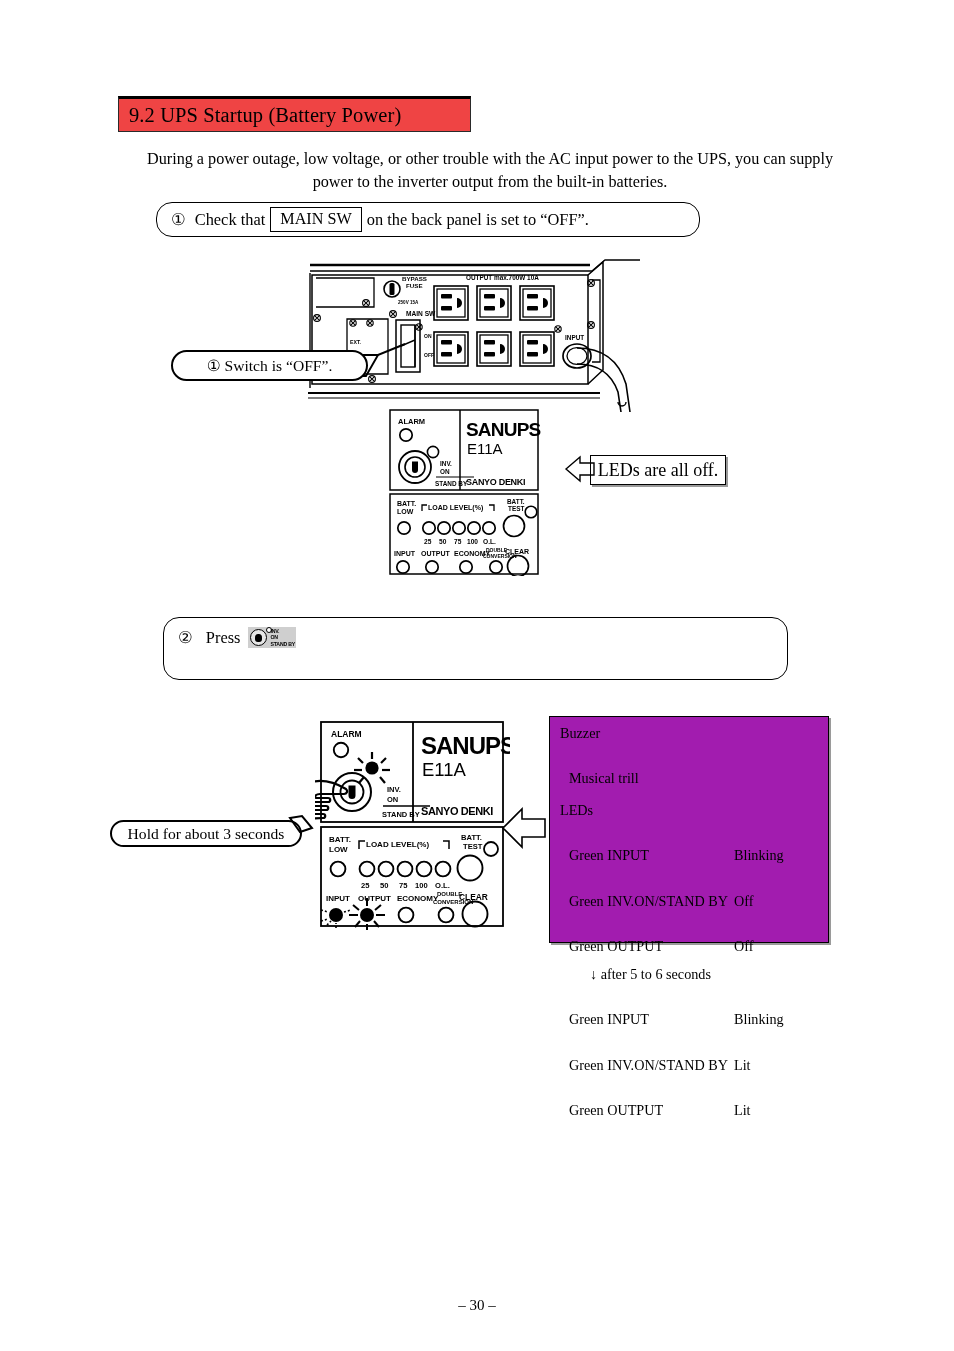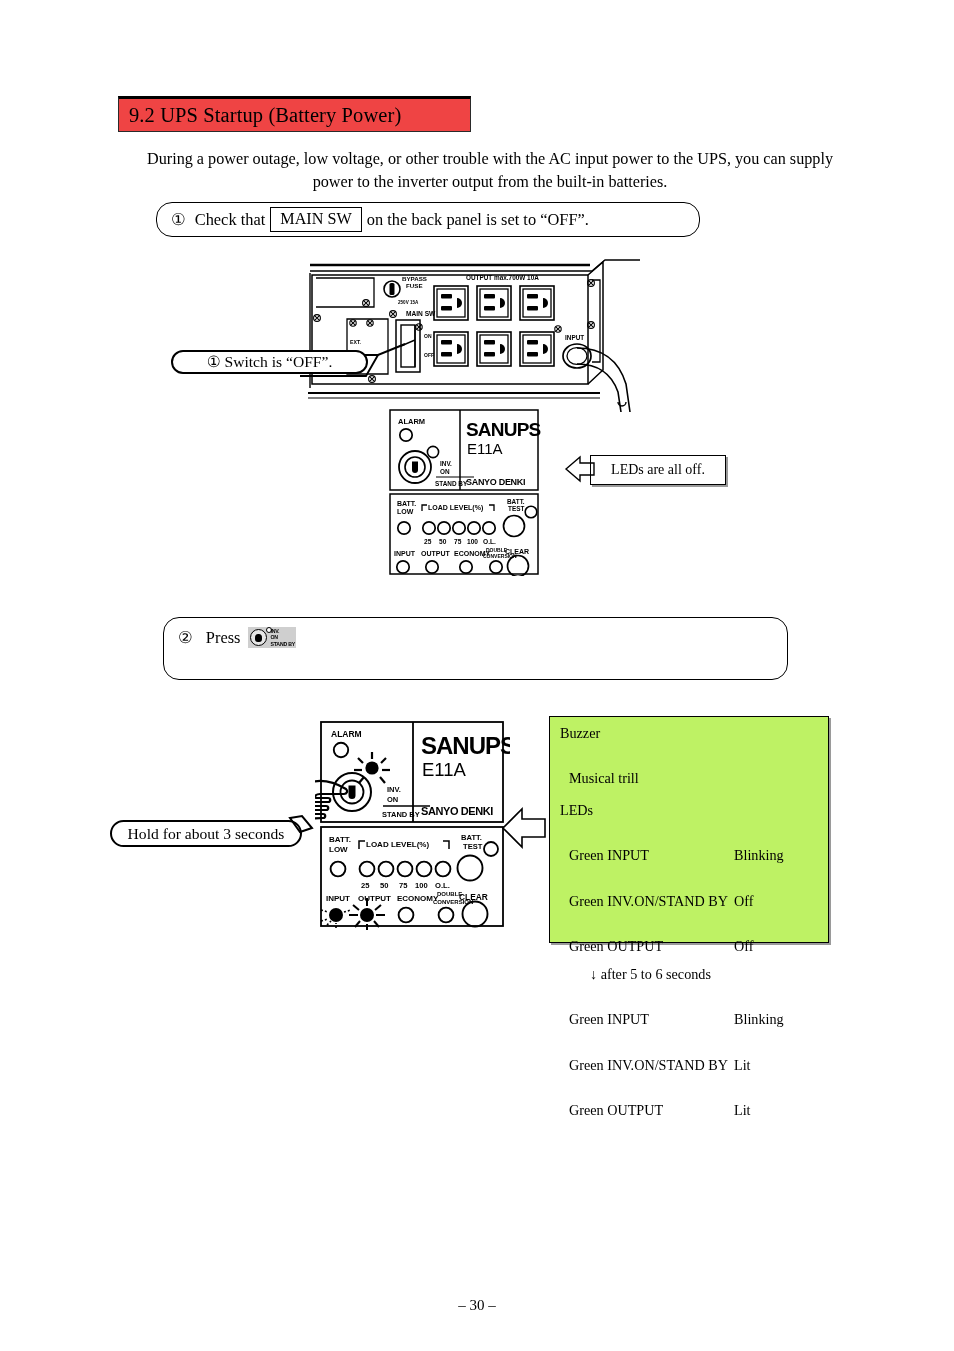--- a/index.html
+++ b/index.html
@@ -105,40 +105,40 @@
 
   
   .bubble {
     position: absolute;
     border: 2px solid #000;
     border-radius: 22px;
     background: #fff;
     display: flex; align-items: center; justify-content: center;
     font-size: 15.6px;
   }
-  #switch-off-callout { left: 171px; top: 350px; width: 197px; height: 24px; }
+  #switch-off-callout { left: 171px; top: 350px; width: 197px; height: 31px; }
   #hold-3s-callout   { left: 110px; top: 820px; width: 192px; height: 27px; }
 
   
   #leds-off-callout {
     position: absolute; left: 590px; top: 455px;
     width: 136px; height: 30px;
     border: 1.4px solid #000;
     background: #fff;
     box-shadow: 2px 2px 0 #9a9a9a;
     display: flex; align-items: center; justify-content: center;
-    font-size: 14px;
+    font-size: 18px;
   }
 
   
   #status-box {
     position: absolute; left: 549px; top: 716px;
     width: 280px; height: 227px;
     border: 1.4px solid #000;
-    background: #bef264;
+    background: #a21caf;
     box-shadow: 2px 2px 0 #9a9a9a;
     padding: 7px 0 0 10px;
     font-size: 14.2px;
     line-height: 1.30;
   }
   #status-box .grp-title { margin-bottom: 1px; }
   #status-box .row { display: flex; padding-left: 9px; margin-top: 27px; }
   #status-box .row .k { width: 165px; }
   #status-box .spacer { height: 13px; }
   #status-box .transition { padding-left: 30px; margin: 9px 0 11px 0; }

